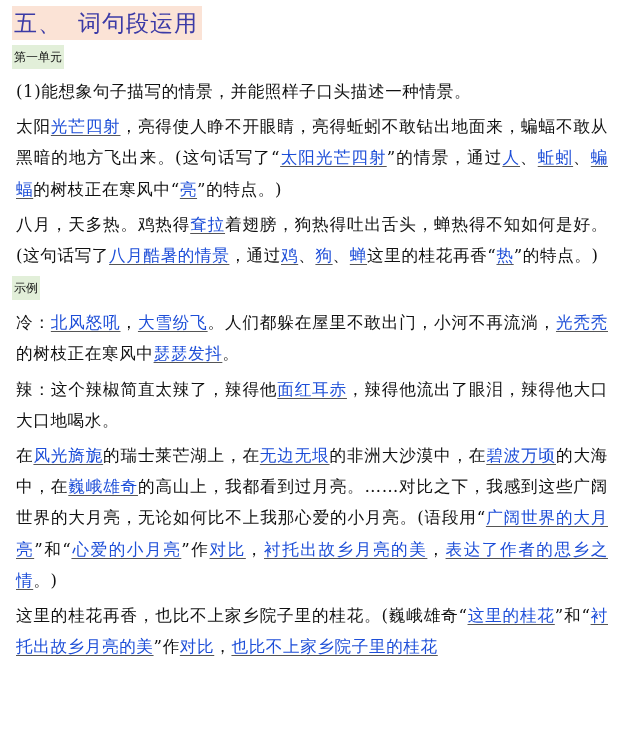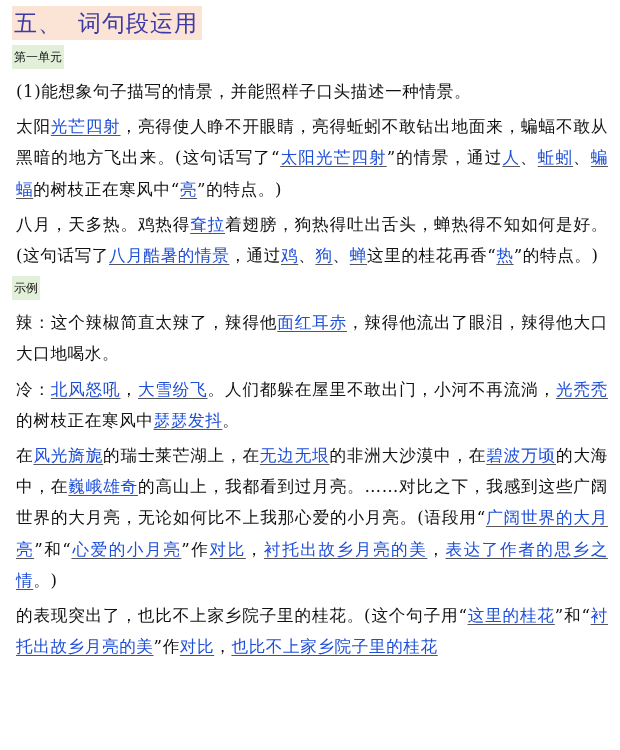--- a/index.html
+++ b/index.html
@@ -43,29 +43,29 @@
     <p class="p">
       <span>八月，天多热。鸡热得</span><span class="k">耷拉</span><span>着翅膀，狗热得吐出舌头，蝉热得不知如何是好。(这句话写了</span><span class="k">八月酷暑的情景</span><span>，通过</span><span class="k">鸡</span><span>、</span><span class="k">狗</span><span>、</span><span class="k">蝉</span><span>这里的桂花再香“</span><span class="k">热</span><span>”的特点。)</span>
     </p>
 
   </div>
 
   <div class="section">示例</div>
 
   <div class="line-block">
     <p class="p">
-      <span>辣：这个辣椒简直太辣了，辣得他</span><span class="k">面红耳赤</span><span>，辣得他流出了眼泪，辣得他大口大口地喝水。</span>
+      <span>冷：</span><span class="k">北风怒吼</span><span>，</span><span class="k">大雪纷飞</span><span>。人们都躲在屋里不敢出门，小河不再流淌，</span><span class="k">光秃秃</span><span>的树枝正在寒风中</span><span class="k">瑟瑟发抖</span><span>。</span>
     </p>
 
     <p class="p">
-      <span>冷：</span><span class="k">北风怒吼</span><span>，</span><span class="k">大雪纷飞</span><span>。人们都躲在屋里不敢出门，小河不再流淌，</span><span class="k">光秃秃</span><span>的树枝正在寒风中</span><span class="k">瑟瑟发抖</span><span>。</span>
+      <span>辣：这个辣椒简直太辣了，辣得他</span><span class="k">面红耳赤</span><span>，辣得他流出了眼泪，辣得他大口大口地喝水。</span>
     </p>
 
 
     <p class="p">
       <span>在</span><span class="k">风光旖旎</span><span>的瑞士莱芒湖上，在</span><span class="k">无边无垠</span><span>的非洲大沙漠中，在</span><span class="k">碧波万顷</span><span>的大海中，在</span><span class="k">巍峨雄奇</span><span>的高山上，我都看到过月亮。……对比之下，我感到这些广阔世界的大月亮，无论如何比不上我那心爱的小月亮。(语段用“</span><span class="k">广阔世界的大月亮</span><span>”和“</span><span class="k">心爱的小月亮</span><span>”作</span><span class="k">对比</span><span>，</span><span class="k">衬托出故乡月亮的美</span><span>，</span><span class="k">表达了作者的思乡之情</span><span>。)</span>
     </p>
 
     <p class="p">
-      <span>的表现突出了，也比不上家乡院子里的桂花。(这个句子用“</span><span class="k">这里的桂花</span><span>”和“</span><span class="k">衬托出故乡月亮的美</span><span>”作</span><span class="k">对比</span><span>，</span><span class="k">也比不上家乡院子里的桂花</span>
+      <span>这里的桂花再香，也比不上家乡院子里的桂花。(巍峨雄奇“</span><span class="k">这里的桂花</span><span>”和“</span><span class="k">衬托出故乡月亮的美</span><span>”作</span><span class="k">对比</span><span>，</span><span class="k">也比不上家乡院子里的桂花</span>
     </p>
   </div>
 </div>
 
 </body></html>

